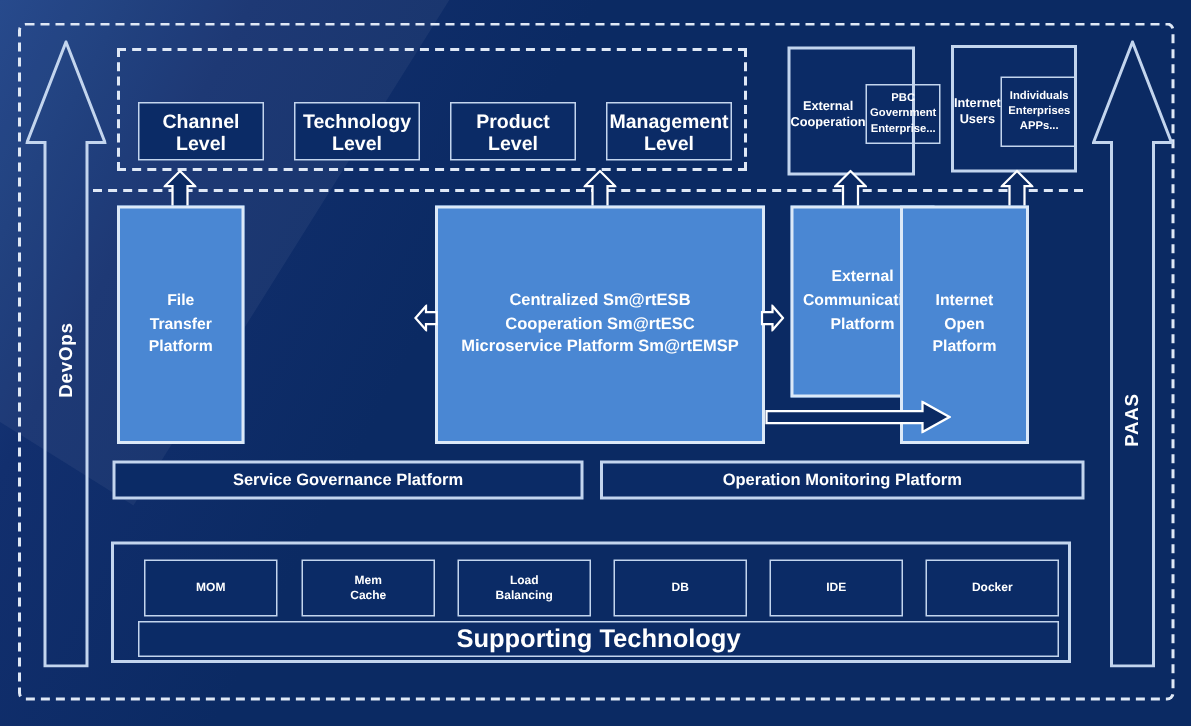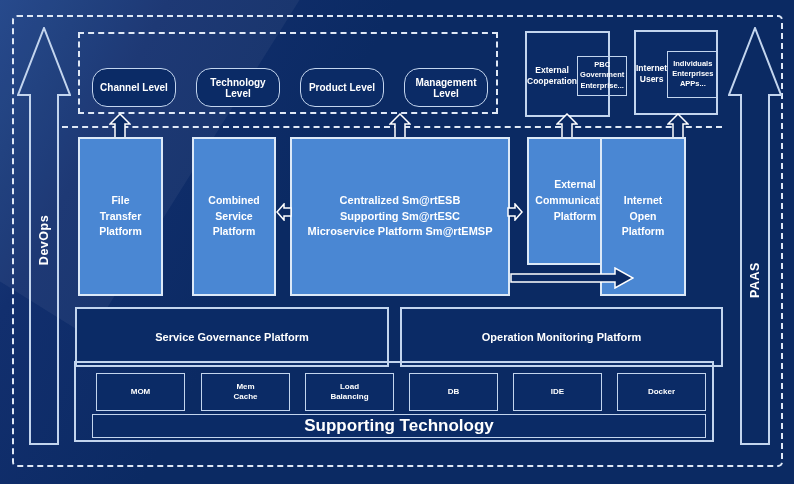--- a/index.html
+++ b/index.html
@@ -10,27 +10,27 @@
   }
   .page::before{
     content:"";position:absolute;left:-40px;top:-120px;width:260px;height:420px;
     background:rgba(255,255,255,0.05);transform:rotate(32deg);pointer-events:none;
   }
   .abs{position:absolute;box-sizing:border-box;}
   .outer-dashed{left:12px;top:15px;width:771px;height:452px;border:2px dashed #dfe8f6;border-radius:5px;}
   .hline{left:62px;top:126px;width:660px;border-top:2px dashed #dfe8f6;}
   .levels-box{left:78px;top:32px;width:420px;height:82px;border:2px dashed #dfe8f6;}
   .darkbox{background:#0b2b66;border:2px solid #c3d5ee;display:flex;align-items:center;justify-content:center;text-align:center;}
-  .lvl{top:68px;width:84px;height:39px;font-weight:bold;font-size:10px;border-width:1.5px;border-radius:15px;}
+  .lvl{top:68px;width:84px;height:39px;font-weight:bold;font-size:13px;border-width:1.5px;}
   .lightbox{background:#4a87d3;border:2px solid #dce9f8;display:flex;flex-direction:column;align-items:center;justify-content:center;text-align:center;font-weight:bold;font-size:10.5px;line-height:1.5;}
   .ec{display:flex;flex-direction:row;align-items:center;text-align:center;background:#0b2b66;border:2px solid #c3d5ee;}
   .ec-title{font-weight:bold;font-size:8.5px;line-height:1.25;margin-top:3px;}
   .ec-inner{border:1.5px solid #c3d5ee;display:flex;align-items:center;justify-content:center;text-align:center;font-weight:bold;font-size:7.5px;line-height:1.35;box-sizing:border-box;}
   .esb-line{font-size:11px;font-weight:bold;line-height:1.45;}
-  .gov{top:307px;height:60px;font-weight:bold;font-size:11px;}
+  .gov{top:307px;height:26px;font-weight:bold;font-size:11px;}
   .tech{top:373px;width:89px;height:38px;font-weight:bold;font-size:8px;line-height:1.25;border-width:1.5px;}
   .st{left:92px;top:414px;width:614px;height:24px;font-weight:bold;font-size:17px;border-width:1.5px;}
   .bottom-container{left:74px;top:361px;width:640px;height:81px;border:2px solid #c3d5ee;}
   .vlabel{display:flex;align-items:center;justify-content:center;}
   .vlabel span{transform:rotate(-90deg);white-space:nowrap;font-weight:bold;font-size:12.5px;letter-spacing:0.5px;}
   svg{display:block;}
 </style>
 </head>
 <body>
 
@@ -86,26 +86,23 @@
   <svg class="abs" style="left:556px;top:113px" width="22" height="26" viewBox="0 0 22 26">
     <polygon points="6,25 6,11 1,11 11,1 21,11 16,11 16,25" fill="#0b2a63" stroke="#ffffff" stroke-width="1.5"></polygon>
   </svg>
   <svg class="abs" style="left:667px;top:113px" width="22" height="26" viewBox="0 0 22 26">
     <polygon points="6,25 6,11 1,11 11,1 21,11 16,11 16,25" fill="#0b2a63" stroke="#ffffff" stroke-width="1.5"></polygon>
   </svg>
 
   <div class="abs lightbox" style="left:78px;top:137px;width:85px;height:159px;padding:0 14px">
     <span>File Transfer Platform</span>
   </div>
-  <div class="abs lightbox" style="left:192px;top:137px;width:84px;height:159px;padding:0 13px">
-    <span>Combined Service Platform</span>
-  </div>
   <div class="abs lightbox" style="left:290px;top:137px;width:220px;height:159px">
     <div class="esb-line">Centralized Sm@rtESB</div>
-    <div class="esb-line">Supporting Sm@rtESC</div>
+    <div class="esb-line">Cooperation Sm@rtESC</div>
     <div class="esb-line">Microservice Platform Sm@rtEMSP</div>
   </div>
   <div class="abs lightbox" style="left:527px;top:137px;width:96px;height:128px;padding:0 4px">
     <span>External Communication Platform</span>
   </div>
   <div class="abs lightbox" style="left:600px;top:137px;width:86px;height:159px;padding:0 14px">
     <span>Internet Open Platform</span>
   </div>
 
   <svg class="abs" style="left:276px;top:203px" width="16" height="18" viewBox="0 0 16 18">

